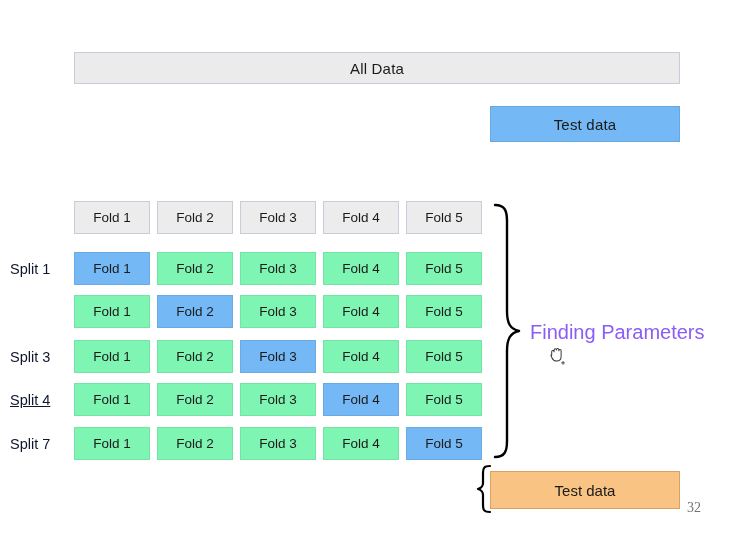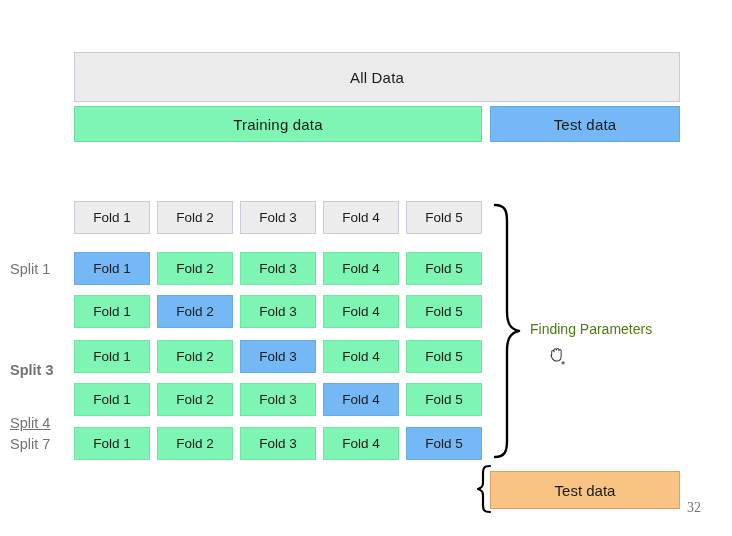--- a/index.html
+++ b/index.html
@@ -26,21 +26,21 @@
     align-items: center;
     justify-content: center;
     font-size: 15px;
     color: #1a1a1a;
     letter-spacing: 0.2px;
   }
   .bar-alldata {
     left: 74px;
     top: 52px;
     width: 606px;
-    height: 50px;
+    height: 32px;
     background: #ebebeb;
     border: 1px solid #c9cbd8;
   }
   .bar-training {
     left: 74px;
     top: 106px;
     width: 408px;
     height: 36px;
     background: #7ff5b4;
     border: 1px solid #6fd9a0;
@@ -75,21 +75,21 @@
     border: 1px solid #74e3a6;
   }
   .cell.valid {
     background: #74b9f5;
     border: 1px solid #6aabe6;
   }
 
   .split-label {
     position: absolute;
     font-size: 14.5px;
-    color: #737373;
+    color: #0f172a;
     left: 10px;
     width: 60px;
     text-align: left;
     height: 33px;
     display: flex;
     align-items: center;
   }
 
   
   .brace-svg {
@@ -97,22 +97,22 @@
     overflow: visible;
   }
   .brace-path {
     fill: none;
     stroke: #000000;
     stroke-linecap: round;
     stroke-linejoin: round;
   }
   .annot-text {
     position: absolute;
-    font-size: 14px;
-    color: #4d7c0f;
+    font-size: 20px;
+    color: #8b5cf6;
     white-space: nowrap;
   }
   #finding-parameters {
     left: 530px;
     top: 321px;
   }
   #final-evaluation {
     left: 338px;
     top: 481px;
   }
@@ -152,23 +152,20 @@
 </style>
 </head>
 <body>
 
 <div id="slide">
 
   <div class="bar bar-alldata">
     <span>All Data</span>
   </div>
 
-  <div class="bar bar-training">
-    <span>Training data</span>
-  </div>
 
   <div class="bar bar-test">
     <span>Test data</span>
   </div>
 
   <div class="cell header" style="left:74px;  top:201px;">
     <span>Fold 1</span>
   </div>
   <div class="cell header" style="left:157px; top:201px;">
     <span>Fold 2</span>
@@ -209,38 +206,38 @@
   <div class="cell train" style="left:240px; top:295px;">
     <span>Fold 3</span>
   </div>
   <div class="cell train" style="left:323px; top:295px;">
     <span>Fold 4</span>
   </div>
   <div class="cell train" style="left:406px; top:295px;">
     <span>Fold 5</span>
   </div>
 
-  <div class="split-label" style="top:353px;font-weight:bold;">Split 3</div>
+  <div class="split-label" style="top:340px;">Split 3</div>
   <div class="cell train" style="left:74px;  top:340px;">
     <span>Fold 1</span>
   </div>
   <div class="cell train" style="left:157px; top:340px;">
     <span>Fold 2</span>
   </div>
   <div class="cell valid" style="left:240px; top:340px;">
     <span>Fold 3</span>
   </div>
   <div class="cell train" style="left:323px; top:340px;">
     <span>Fold 4</span>
   </div>
   <div class="cell train" style="left:406px; top:340px;">
     <span>Fold 5</span>
   </div>
 
-  <div class="split-label" style="top:406px;text-decoration:underline;">Split 4</div>
+  <div class="split-label" style="top:383px;text-decoration:underline;">Split 4</div>
   <div class="cell train" style="left:74px;  top:383px;">
     <span>Fold 1</span>
   </div>
   <div class="cell train" style="left:157px; top:383px;">
     <span>Fold 2</span>
   </div>
   <div class="cell train" style="left:240px; top:383px;">
     <span>Fold 3</span>
   </div>
   <div class="cell valid" style="left:323px; top:383px;">

